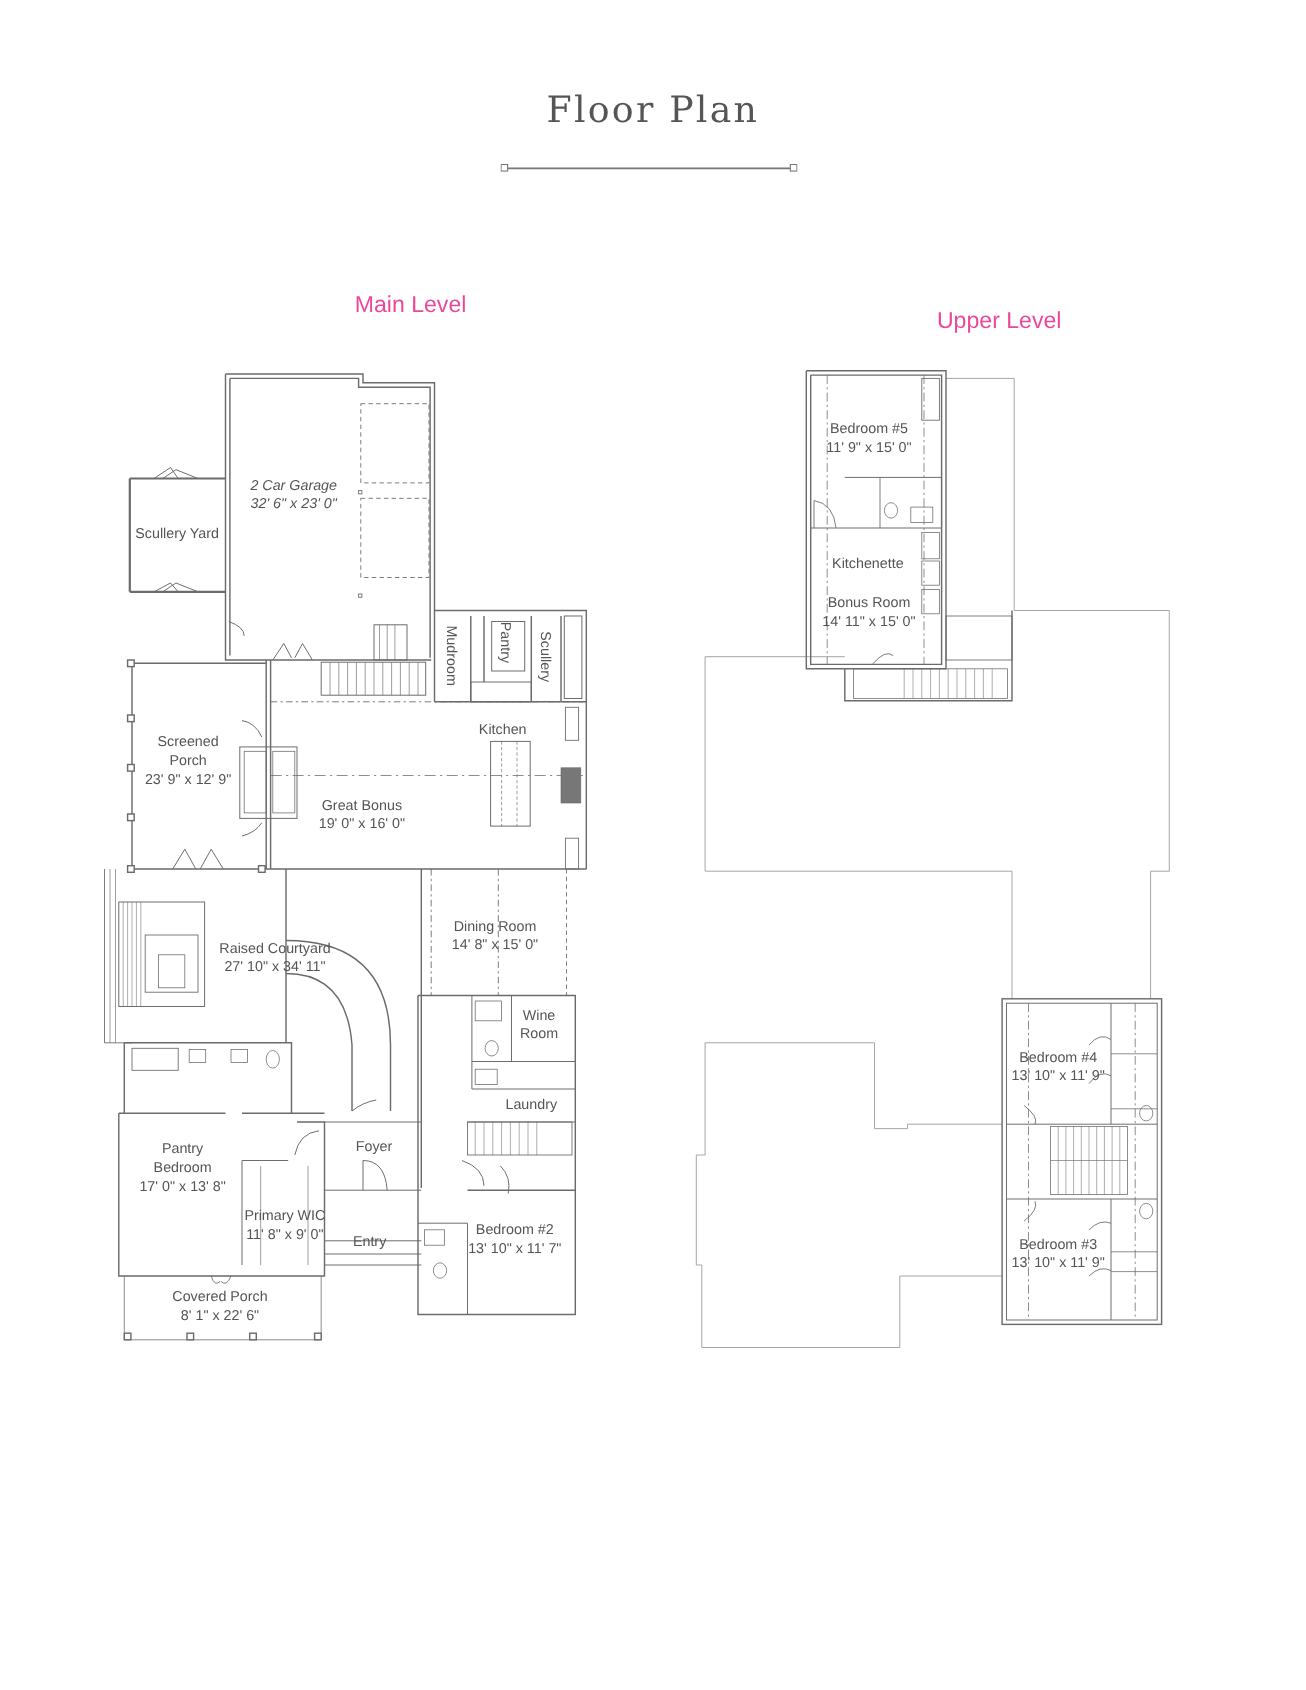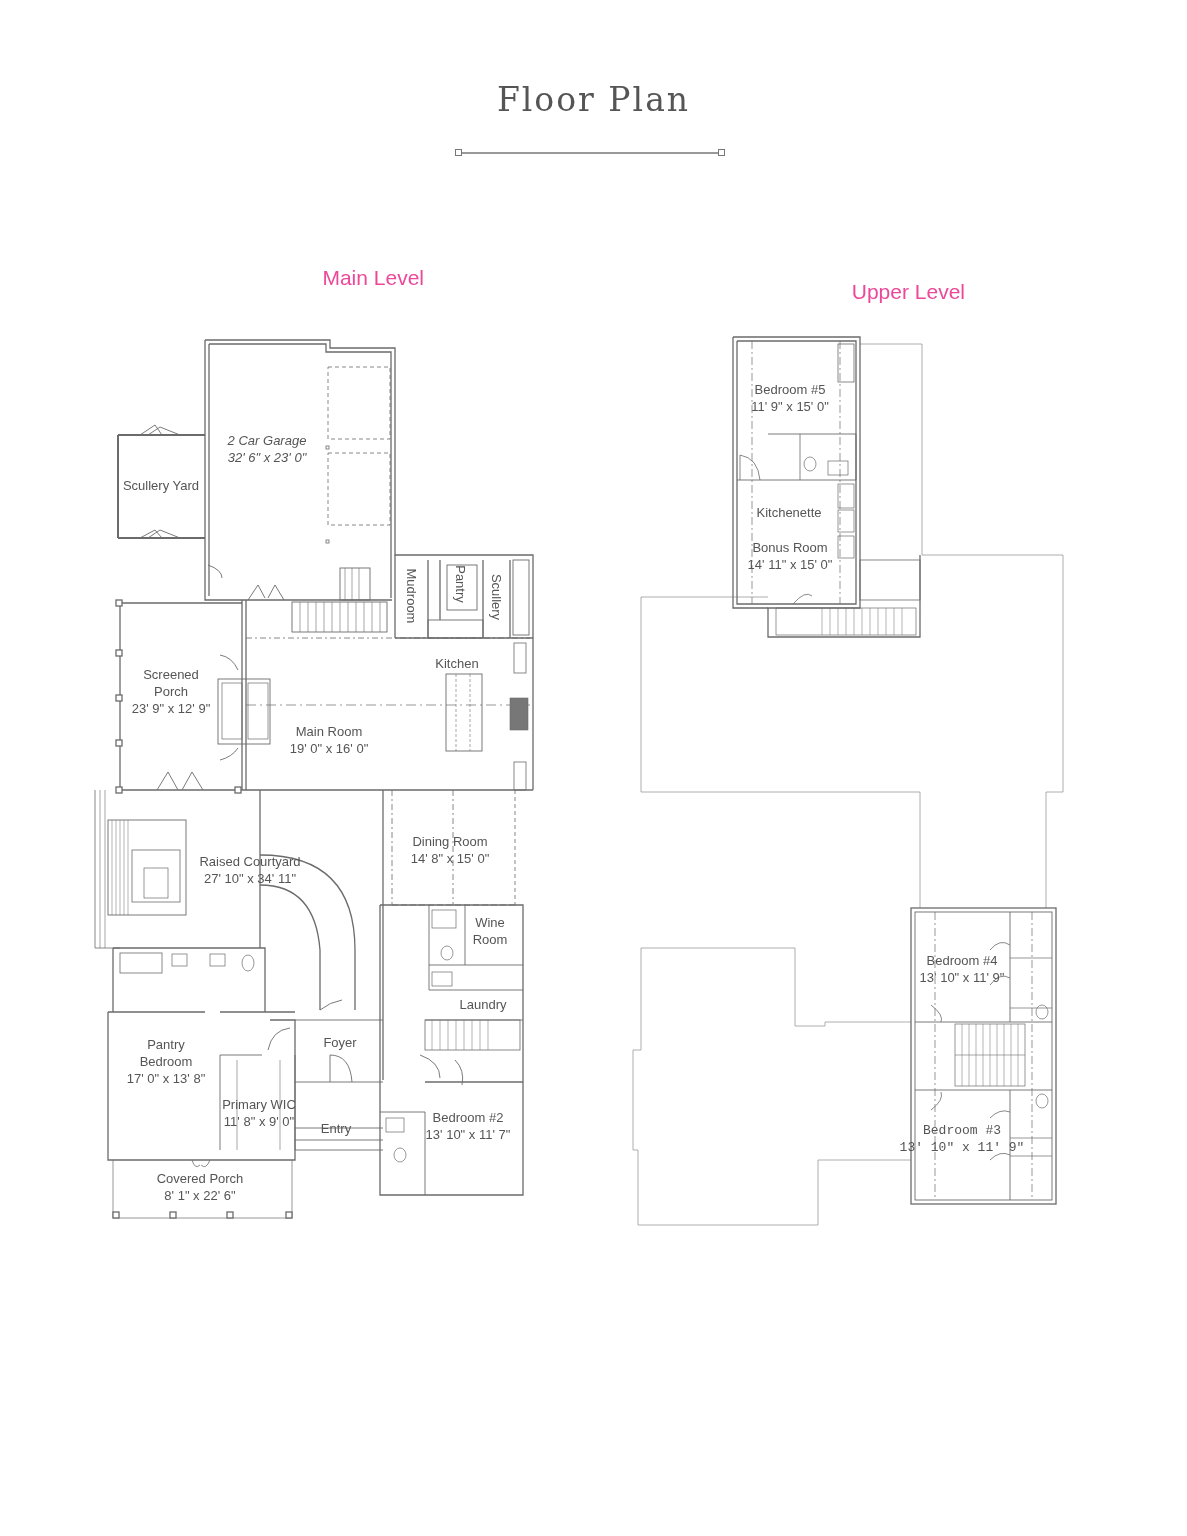--- a/index.html
+++ b/index.html
@@ -189,21 +189,21 @@
   <span>Scullery</span>
 </div>
 <div class="room-label" style="left:457px; top:663px;">
   <span>Kitchen</span>
 </div>
 <div class="room-label" style="left:171px; top:691px;">
   <span style="display:block;width:60px;white-space:normal;margin:0 auto;">Screened Porch</span>
   <span>23' 9" x 12' 9"</span>
 </div>
 <div class="room-label" style="left:329px; top:740px;">
-  <span>Main Room</span>
+  <span>Great Bonus</span>
   <span>19' 0" x 16' 0"</span>
 </div>
 <div class="room-label" style="left:250px; top:870px;">
   <span>Raised Courtyard</span>
   <span>27' 10" x 34' 11"</span>
 </div>
 <div class="room-label" style="left:450px; top:850px;">
   <span>Dining Room</span>
   <span>14' 8" x 15' 0"</span>
 </div>
@@ -244,16 +244,16 @@
   <span>Kitchenette</span>
 </div>
 <div class="room-label" style="left:790px; top:556px;">
   <span>Bonus Room</span>
   <span>14' 11" x 15' 0"</span>
 </div>
 <div class="room-label" style="left:962px; top:969px;">
   <span>Bedroom #4</span>
   <span>13' 10" x 11' 9"</span>
 </div>
-<div class="room-label" style="left:962px; top:1139px;font-family:Liberation Mono, monospace;">
+<div class="room-label" style="left:962px; top:1139px;">
   <span>Bedroom #3</span>
   <span>13' 10" x 11' 9"</span>
 </div>
 
 </body></html>

